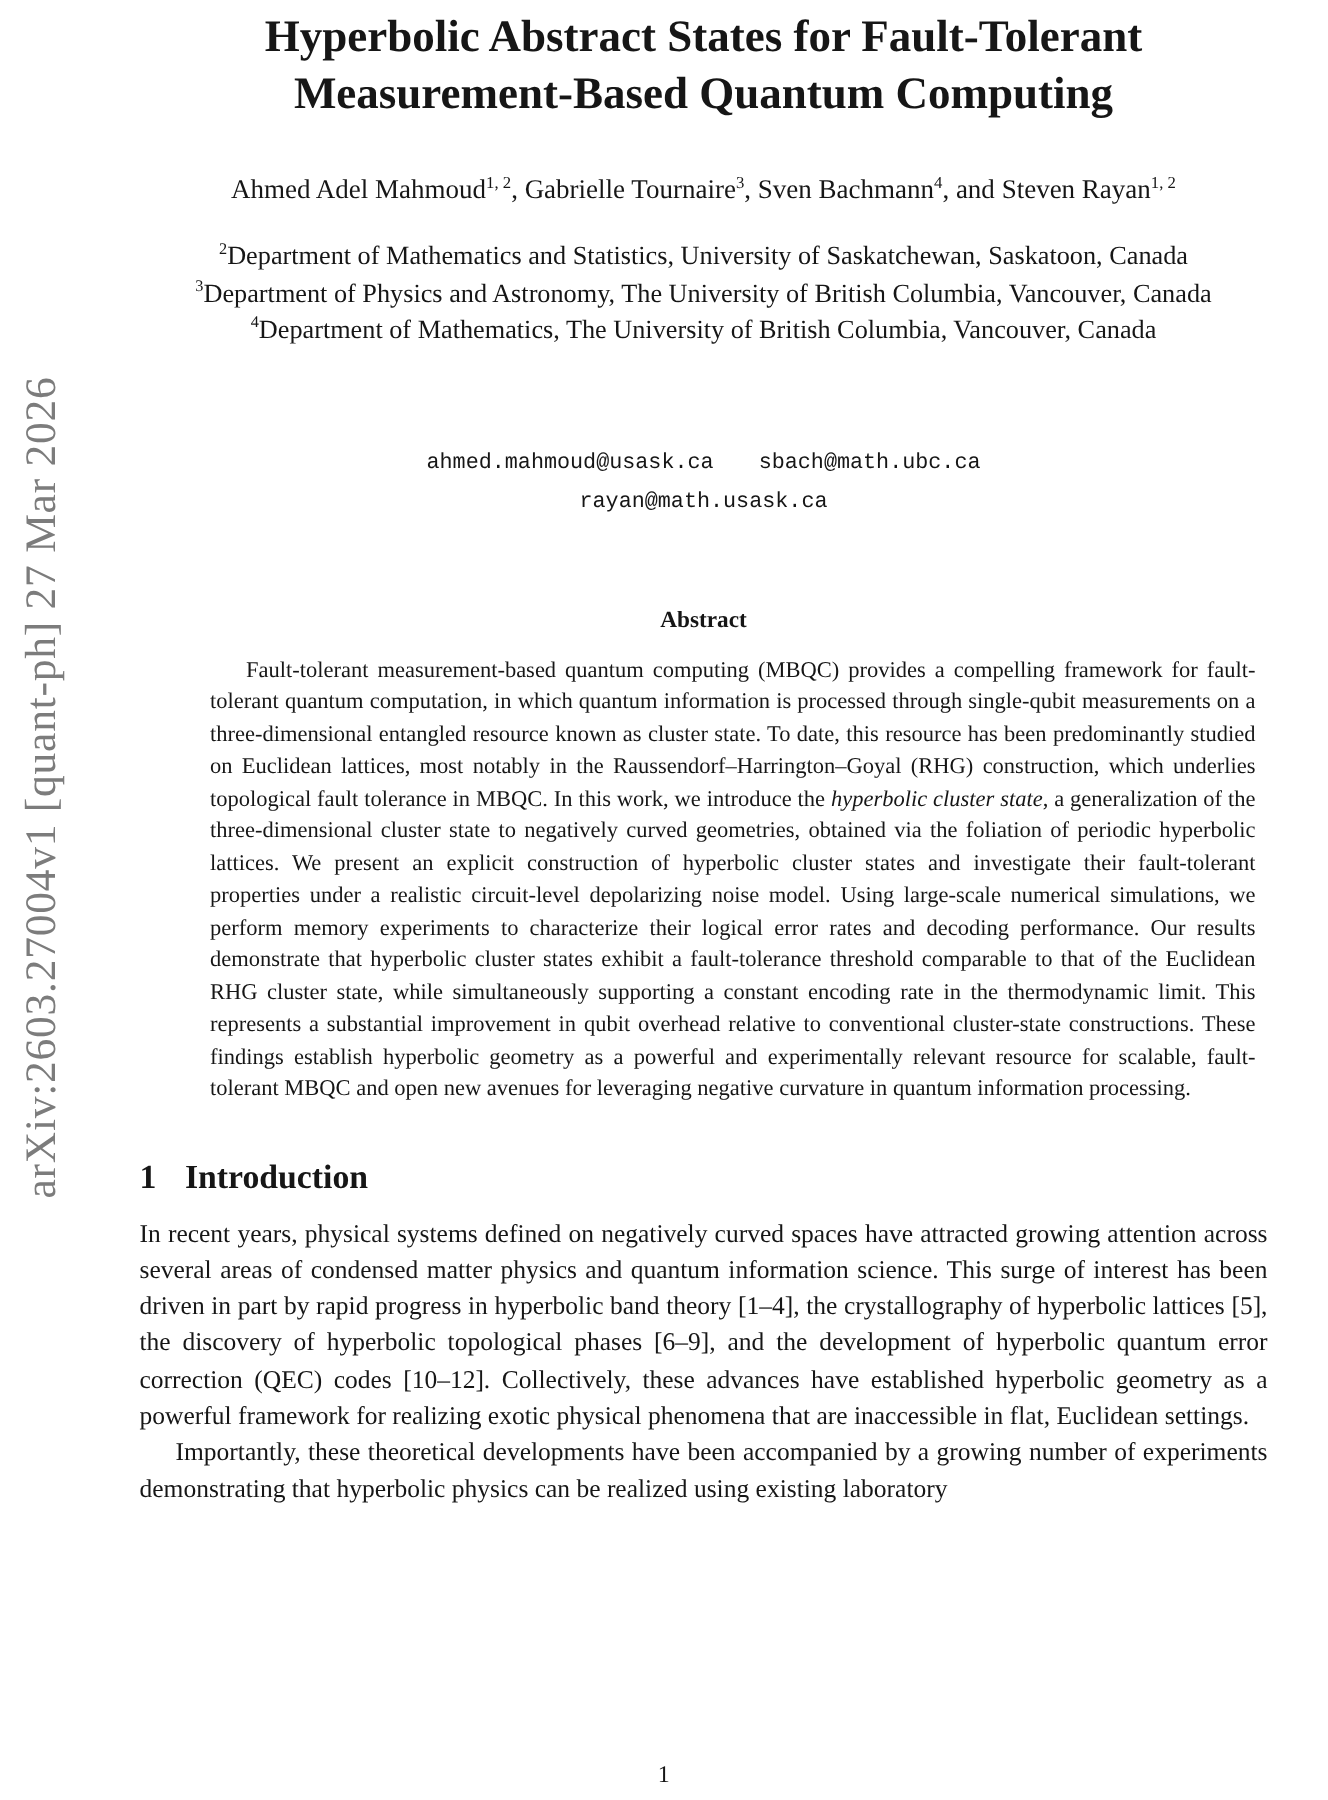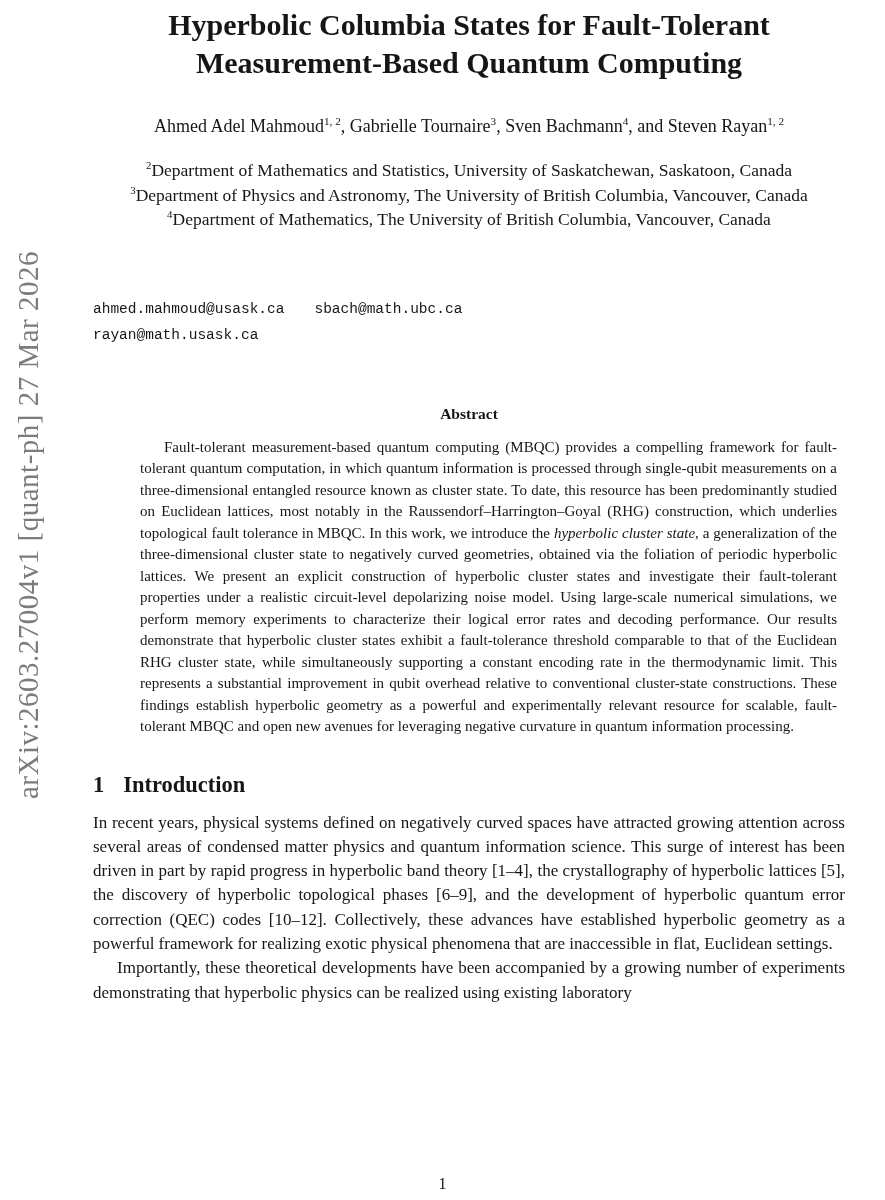--- a/index.html
+++ b/index.html
@@ -56,21 +56,21 @@
     margin: 0 auto;
   }
   .emails {
     margin-top: 64px;
     font-family: "Liberation Mono", monospace;
     font-size: 14.5px;
     line-height: 26px;
     text-align: center;
     letter-spacing: 0px;
   }
-  .email-row { display: flex; gap: 30px; }
+  .email-row { display: flex; justify-content: center; gap: 30px; }
   .abstract-heading {
     text-align: center;
     font-weight: bold;
     font-size: 15.5px;
     margin-top: 57px;
   }
   .abstract-body {
     margin: 14px 8px 0 47px;
     font-size: 15px;
     line-height: 21.5px;
@@ -108,21 +108,21 @@
 </head>
 <body>
 
 <div class="page">
 
   <div class="watermark">arXiv:2603.27004v1  [quant-ph]  27 Mar 2026</div>
 
   <div class="content">
 
     <h1 class="title">
-      <span class="tline">Hyperbolic Columbia States for Fault-Tolerant</span>
+      <span class="tline">Hyperbolic Abstract States for Fault-Tolerant</span>
       <span class="tline">Measurement-Based Quantum Computing</span>
     </h1>
 
     <div class="authors"><span>Ahmed Adel Mahmoud</span><sup>1, 2</sup><span>, </span><span>Gabrielle Tournaire</span><sup>3</sup><span>, </span><span>Sven Bachmann</span><sup>4</sup><span>, and </span><span>Steven Rayan</span><sup>1, 2</sup></div>
 
     <div class="affiliations">
       <span class="affil-line"><sup>2</sup><span>Department of Mathematics and Statistics, University of Saskatchewan, Saskatoon, Canada</span></span>
       <span class="affil-line"><sup>3</sup><span>Department of Physics and Astronomy, The University of British Columbia, Vancouver, Canada</span></span>
       <span class="affil-line"><sup>4</sup><span>Department of Mathematics, The University of British Columbia, Vancouver, Canada</span></span>
     </div>

